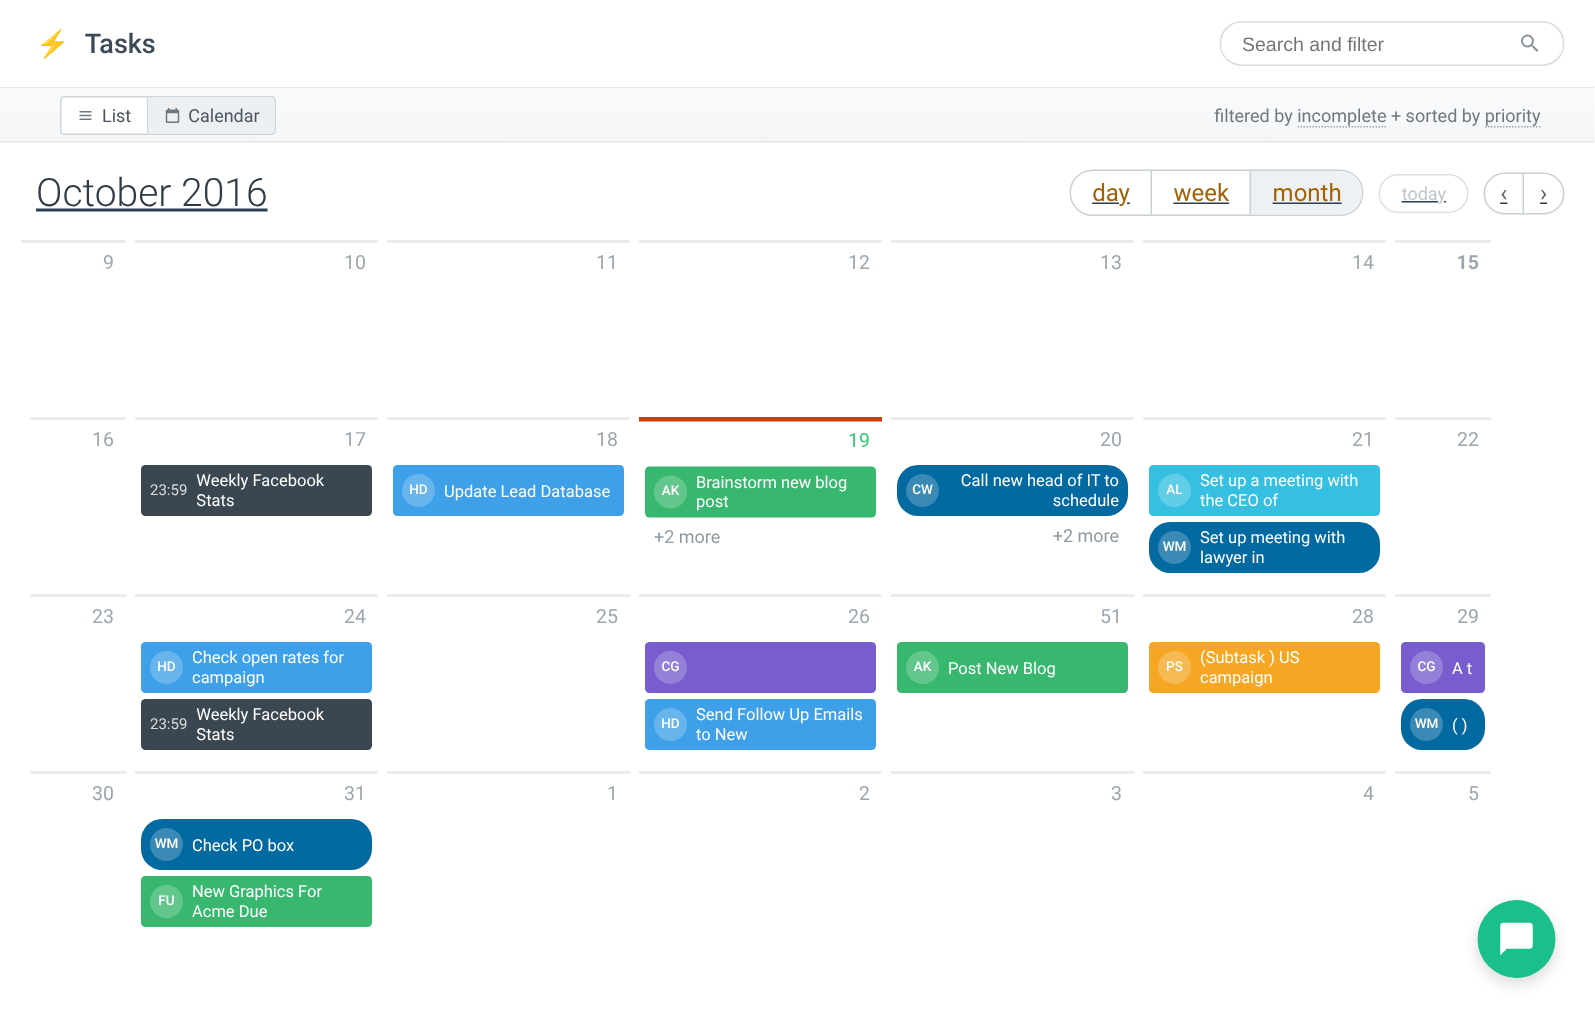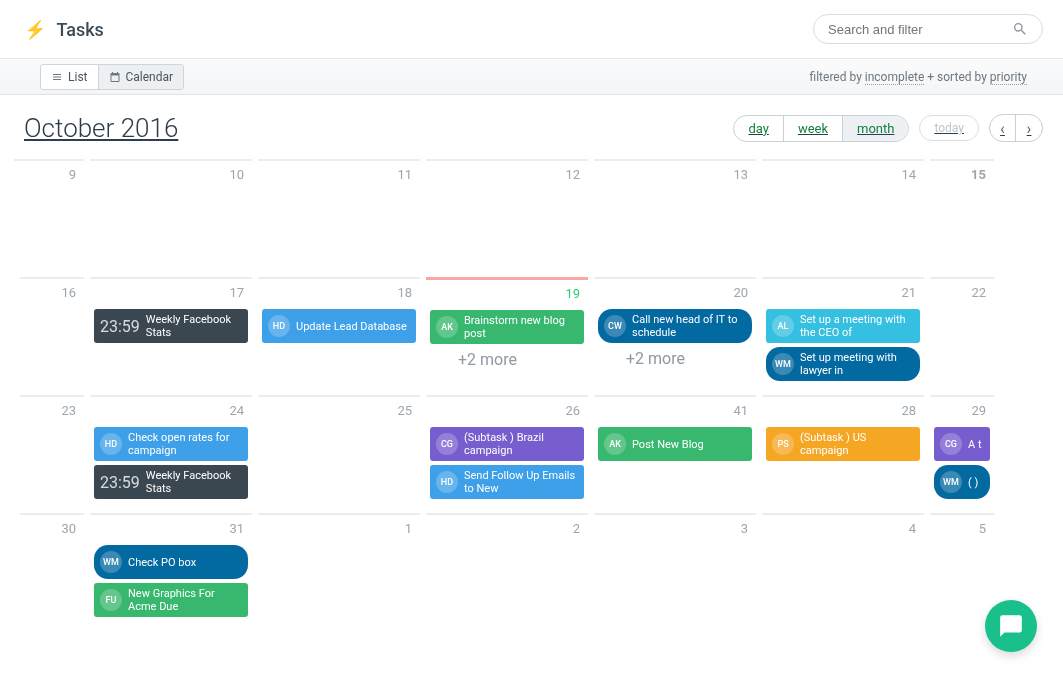--- a/index.html
+++ b/index.html
@@ -95,22 +95,22 @@
   }
   .pill-group {
     display: flex;
     border: 1px solid #c9d0d6;
     border-radius: 16px;
     overflow: hidden;
     margin-right: 10px;
   }
   .pill-btn {
     padding: 5px 14px;
-    font-size: 13px;
-    color: #15803d;
+    font-size: 16px;
+    color: #a16207;
     cursor: pointer;
     border-right: 1px solid #c9d0d6;
   }
   .pill-btn:last-child { border-right: none; }
   .pill-btn.active { background: #eef1f4; }
   .today-btn {
     border: 1px solid #dcdfe3;
     border-radius: 16px;
     padding: 5px 14px;
     font-size: 12px;
@@ -147,21 +147,21 @@
   }
   .cell + .cell { margin-left: 6px; }
   .cell.narrow { overflow: hidden; }
   .daynum {
     position: absolute;
     top: 6px;
     right: 8px;
     font-size: 13px;
     color: #9da6ae;
   }
-  .cell.today { border-top: 3px solid #fca5a5; }
+  .cell.today { border-top: 3px solid #c2410c; }
   .cell.today .daynum { color: #2ecc71; }
   .events { margin-top: 26px; display: flex; flex-direction: column; gap: 4px; padding: 0 4px; }
   .event {
     display: flex;
     align-items: center;
     border-radius: 3px;
     padding: 4px 6px;
     font-size: 11px;
     line-height: 13px;
     color: #fff;
@@ -175,31 +175,30 @@
     display: flex;
     align-items: center;
     justify-content: center;
     font-size: 9px;
     font-weight: 500;
     margin-right: 6px;
     flex-shrink: 0;
     color: #fff;
   }
   .event .tm {
-    font-size: 16px;
+    font-size: 10px;
     color: rgba(255,255,255,0.8);
     margin-right: 6px;
     flex-shrink: 0;
   }
   .event .txt { flex: 1; overflow: hidden; }
   .more {
-    font-size: 16px;
+    font-size: 12px;
     color: #8f99a2;
     padding: 2px 6px;
-    margin-left: 22px;
   }
   
   .c-dark  { background: #3b4750; }
   .c-blue  { background: #3ea0e8; }
   .c-green { background: #38b86e; }
   .c-teal  { background: #0369a1; border-radius: 14px; }
   .c-cyan  { background: #35bfe0; }
   .c-purple{ background: #785dcf; }
   .c-orange{ background: #f5a623; }
   
@@ -324,21 +323,21 @@
     <div class="cell today" style="margin-left: 6px;">
       <div class="daynum">19</div>
       <div class="events">
         <div class="event c-green">
           <span class="av">AK</span>
           <span class="txt">Brainstorm new blog post</span>
         </div>
         <div class="more">+2 more</div>
       </div>
     </div>
-    <div class="cell" style="margin-left: 6px;">
+    <div class="cell" style="margin-left: 6px; text-align: right;">
       <div class="daynum">20</div>
       <div class="events">
         <div class="event c-teal">
           <span class="av">CW</span>
           <span class="txt">Call new head of IT to schedule</span>
         </div>
         <div class="more">+2 more</div>
       </div>
     </div>
     <div class="cell" style="margin-left: 6px;">
@@ -377,30 +376,29 @@
     </div>
     <div class="cell" style="margin-left: 6px;">
       <div class="daynum">25</div>
       <div class="events"></div>
     </div>
     <div class="cell" style="margin-left: 6px;">
       <div class="daynum">26</div>
       <div class="events">
         <div class="event c-purple">
           <span class="av">CG</span>
-          <span class="txt">(Subtask ) Brazil campaign</span>
         </div>
         <div class="event c-blue">
           <span class="av">HD</span>
           <span class="txt">Send Follow Up Emails to New</span>
         </div>
       </div>
     </div>
     <div class="cell" style="margin-left: 6px;">
-      <div class="daynum">41</div>
+      <div class="daynum">51</div>
       <div class="events">
         <div class="event c-green">
           <span class="av">AK</span>
           <span class="txt">Post New Blog</span>
         </div>
       </div>
     </div>
     <div class="cell" style="margin-left: 6px;">
       <div class="daynum">28</div>
       <div class="events">

